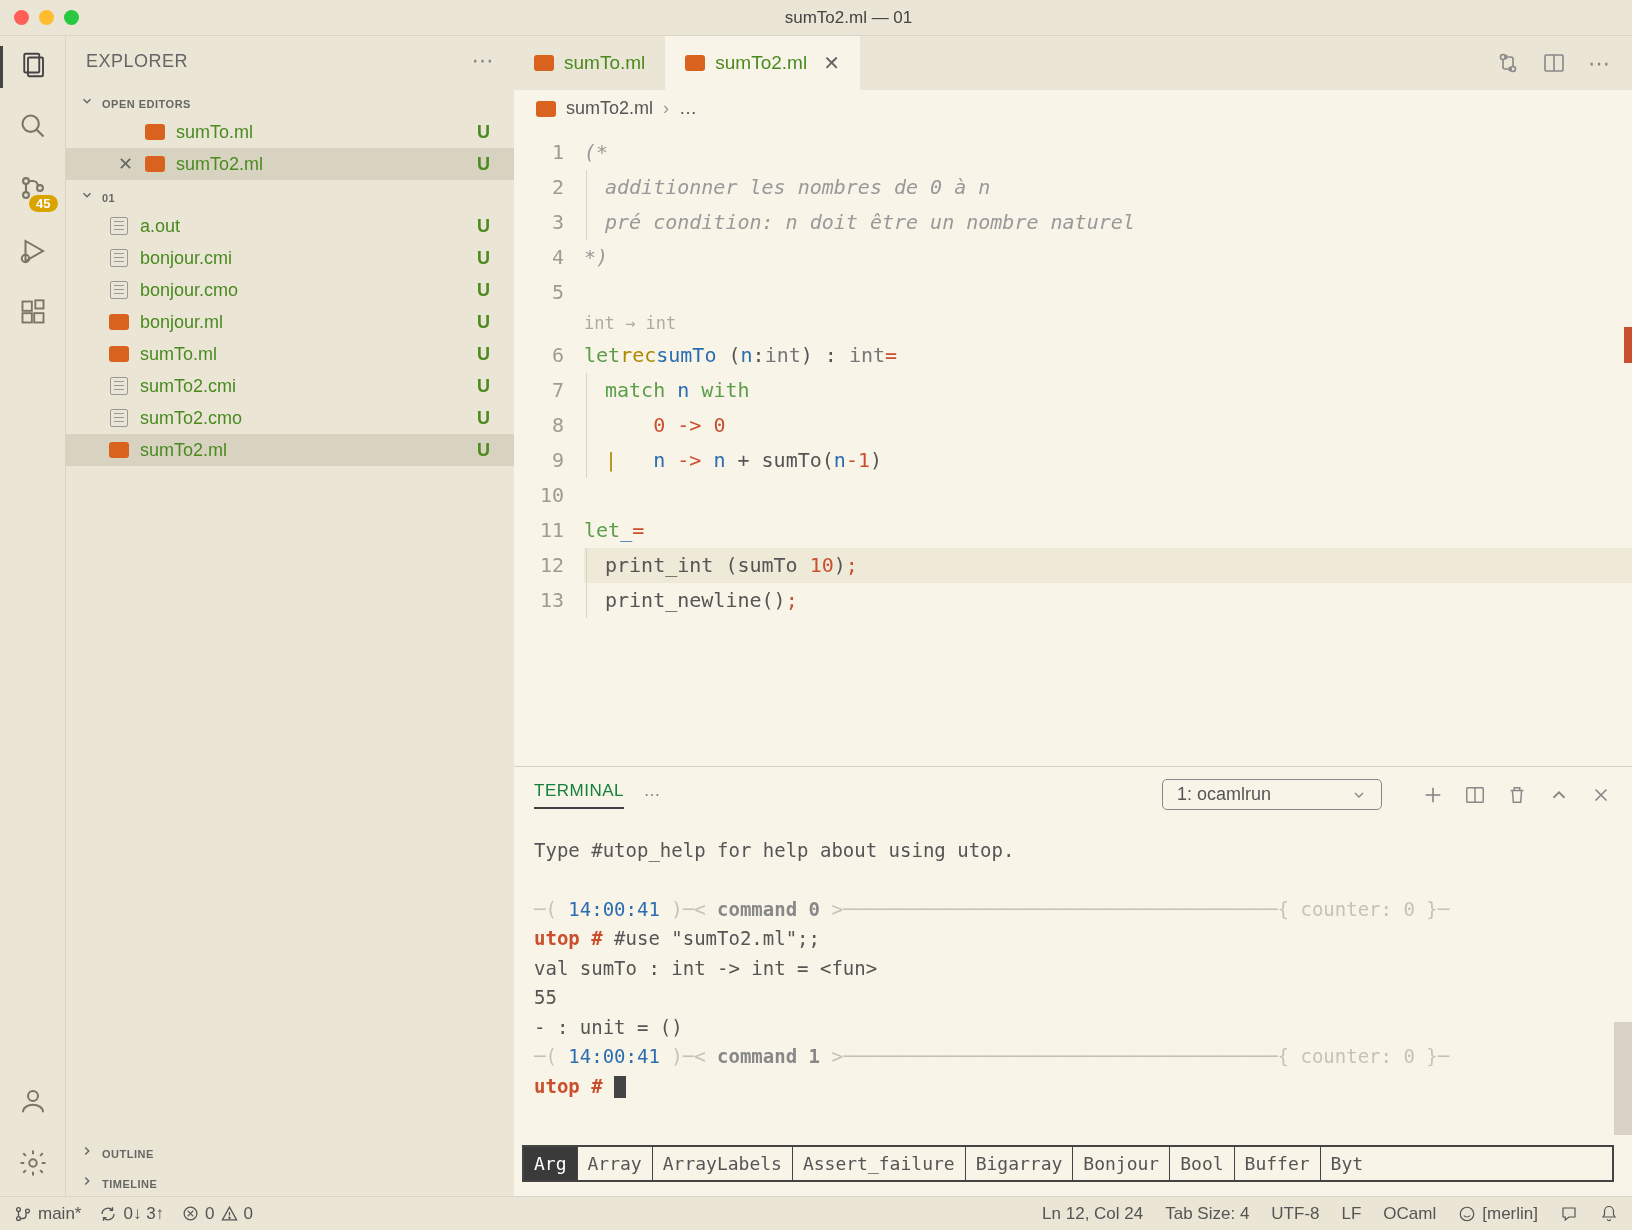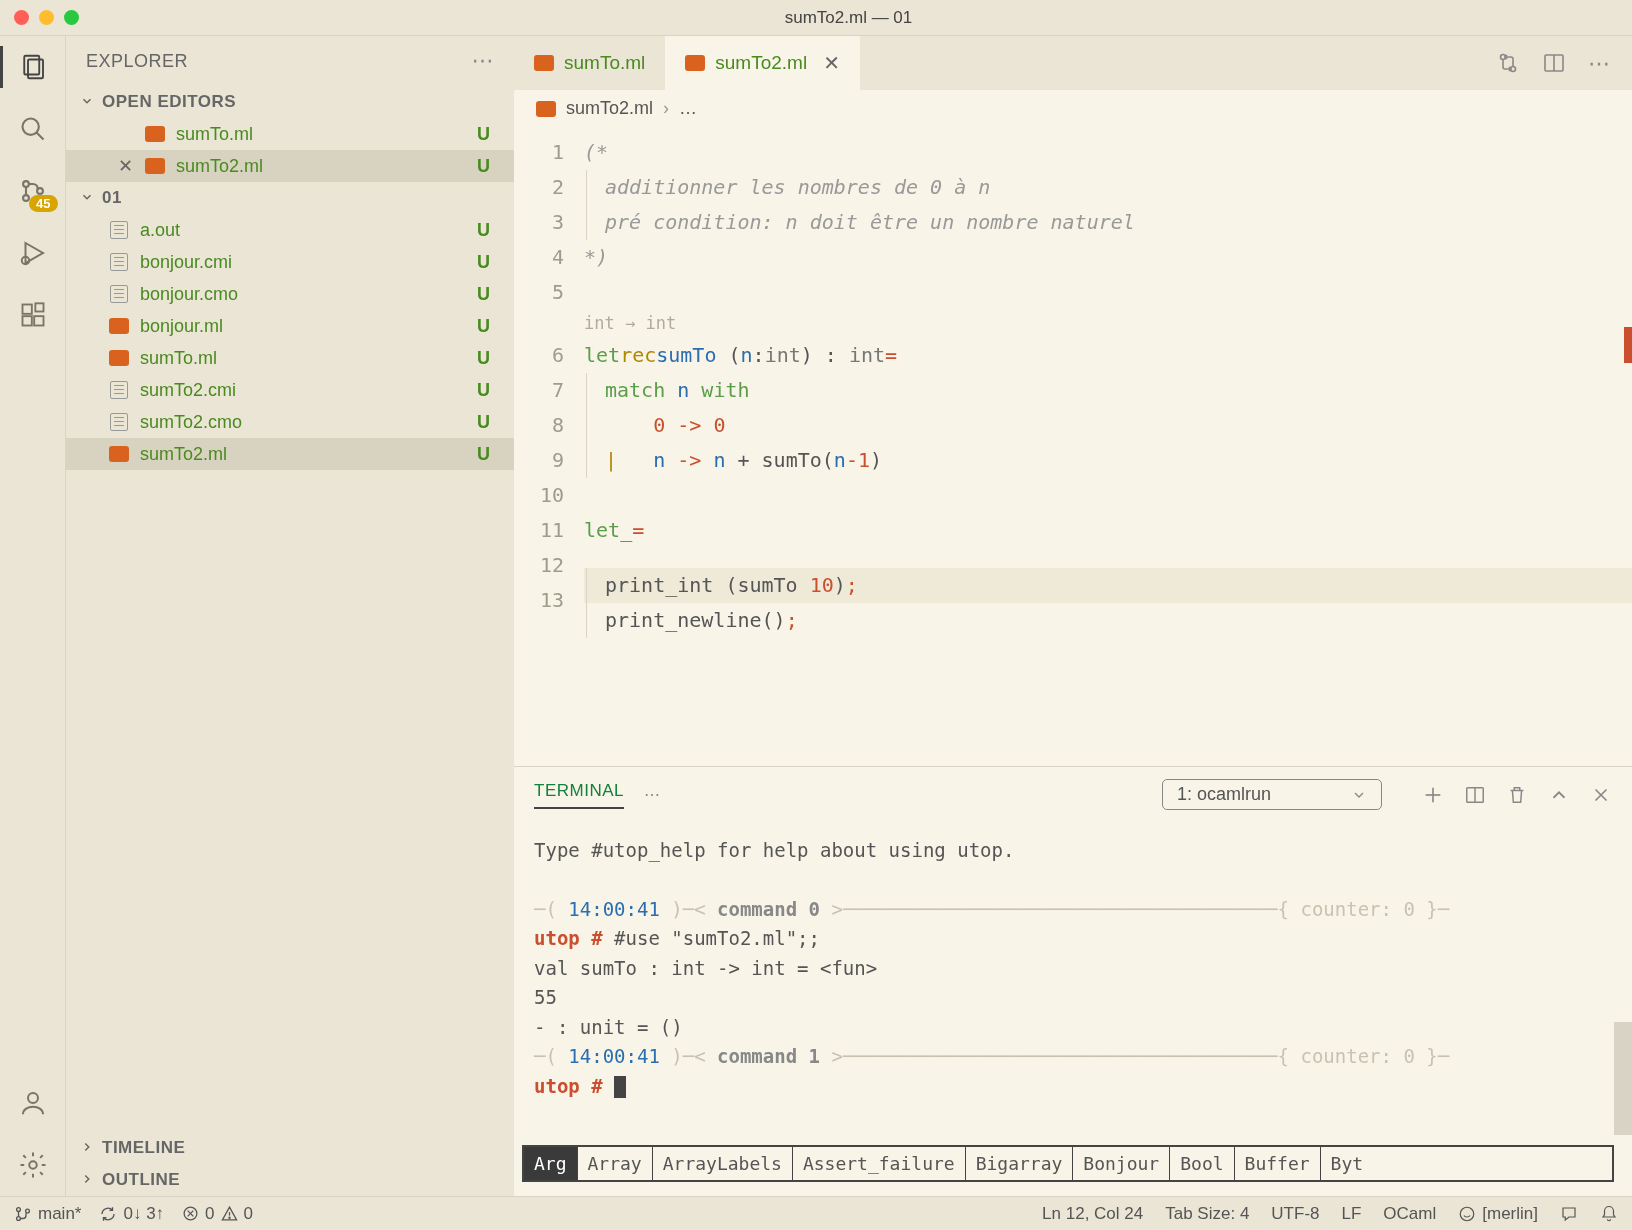--- a/index.html
+++ b/index.html
@@ -4,29 +4,29 @@
 <style>
 * { box-sizing: border-box; margin: 0; padding: 0; }
 body { font-family: -apple-system, BlinkMacSystemFont, "Segoe UI", sans-serif; background: #f8f4e8; width: 1632px; height: 1230px; overflow: hidden; font-size: 16px; color: #555; }
 .titlebar { height: 36px; display: flex; align-items: center; padding: 16px 14px; background: #eae5d5; border-bottom: 1px solid #d8d3c4; }
 .traffic-lights { display: flex; gap: 10px; }
 .traffic-light { width: 15px; height: 15px; border-radius: 50%; }
 .tl-red { background: #ff5f57; } .tl-yellow { background: #febc2e; } .tl-green { background: #28c840; }
 .title { flex: 1; text-align: center; font-size: 17px; color: #444; }
 .main-layout { display: flex; height: calc(100% - 36px - 34px); }
 .activity-bar { width: 66px; background: #eae5d5; display: flex; flex-direction: column; align-items: center; padding-top: 14px; gap: 28px; border-right: 1px solid #d8d3c4; }
-.activity-icon { width: 34px; height: 34px; color: #7a7564; display: flex; align-items: center; justify-content: center; position: relative; cursor: pointer; }
+.activity-icon { width: 34px; height: 34px; color: #7a7564; display: flex; align-items: flex-start; justify-content: center; position: relative; cursor: pointer; }
 .activity-icon.active { color: #444; }
 .activity-icon.active::before { content: ""; position: absolute; left: -16px; top: -4px; bottom: -4px; width: 3px; background: #444; }
 .badge { position: absolute; bottom: -4px; right: -8px; background: #d9a400; color: #fff; font-size: 13px; border-radius: 10px; padding: 1px 7px; font-weight: 600; }
 .activity-spacer { flex: 1; }
 .sidebar { width: 448px; background: #eae5d5; display: flex; flex-direction: column; font-size: 18px; }
 .sidebar-header { display: flex; align-items: center; justify-content: space-between; padding: 12px 20px; color: #666; font-size: 18px; letter-spacing: 0.5px; gap: 28px; }
 .sidebar-header .dots { color: #888; font-size: 22px; cursor: pointer; }
-.tree-section { display: flex; align-items: flex-start; padding: 6px 12px; color: #666; font-weight: 700; font-size: 17px; letter-spacing: 0.5px; cursor: pointer; }
+.tree-section { display: flex; align-items: flex-end; padding: 6px 12px; color: #666; font-weight: 700; font-size: 11px; letter-spacing: 0.5px; cursor: pointer; }
 .chev { width: 18px; height: 18px; margin-right: 6px; display: inline-flex; align-items: center; justify-content: center; }
 .tree-item { display: flex; align-items: center; padding: 5px 12px 5px 42px; color: #4a8a1f; font-size: 18px; cursor: pointer; position: relative; }
 .tree-item.indent2 { padding-left: 30px; }
 .tree-item.active { background: #d8d3c0; }
 .tree-item .status { margin-left: auto; color: #4a8a1f; font-weight: 600; padding-right: 12px; }
 .tree-item .file-icon { width: 22px; height: 22px; margin-right: 10px; display: inline-flex; align-items: center; justify-content: center; }
 .close-x { width: 18px; margin-right: 8px; color: #666; }
 .file-ml { background: #d9621f; border-radius: 3px; width: 20px; height: 16px; }
 .file-generic { width: 18px; height: 18px; border: 1.5px solid #999; border-radius: 2px; position: relative; }
 .file-generic::after { content: ""; position: absolute; top: 3px; left: 3px; right: 3px; height: 1px; background: #999; box-shadow: 0 4px 0 #999, 0 8px 0 #999; }
@@ -38,21 +38,21 @@
 .tab .tab-close { color: #666; font-size: 20px; margin-left: 6px; }
 .tab-actions { margin-left: auto; display: flex; align-items: center; gap: 22px; padding-right: 20px; color: #888; }
 .tab-actions .icon { width: 24px; height: 24px; cursor: pointer; }
 .breadcrumb { padding: 8px 22px; font-size: 18px; color: #555; display: flex; align-items: center; gap: 10px; }
 .breadcrumb .file-ml { width: 20px; height: 16px; }
 .code-area { display: flex; flex: 1; overflow: hidden; font-family: "Menlo", "Consolas", monospace; font-size: 20px; line-height: 1.75; padding-top: 8px; position: relative; }
 .gutter { width: 70px; text-align: right; padding-right: 20px; color: #a09c8c; user-select: none; }
 .gutter .ln { height: 35px; }
 .code { flex: 1; white-space: pre; color: #555; }
 .code .line { height: 35px; display: flex; align-items: center; position: relative; }
-.code .line.current { background: #efe9d8; margin-top: 20px; }
+.code .line.current { background: #efe9d8; }
 .c-comment { color: #999; font-style: italic; }
 .c-kw { color: #5a9e4a; }
 .c-kw2 { color: #b08800; }
 .c-fn { color: #2a6db0; }
 .c-num { color: #c94f2e; }
 .c-type { color: #777; }
 .c-punct { color: #c94f2e; }
 .c-hint { color: #b0ab9a; font-size: 17px; }
 .indent-guide { border-left: 1px solid #d8d3c4; padding-left: 18px; margin-left: 2px; }
 .minimap-marker { position: absolute; right: 0; top: 200px; width: 8px; height: 36px; background: #c94f2e; }
@@ -244,29 +244,29 @@
           <span class="status">U</span>
         </div>
       </div>
     <div class="outline-section">
       <div class="tree-section">
         <span class="chev">
           <svg width="14" height="14" viewBox="0 0 24 24" fill="none" stroke="currentColor" stroke-width="2.5">
               <path d="M9 6l6 6-6 6"></path>
             </svg>
         </span>
-        <span>TIMELINE</span>
+        <span>OUTLINE</span>
       </div>
       <div class="tree-section">
         <span class="chev">
           <svg width="14" height="14" viewBox="0 0 24 24" fill="none" stroke="currentColor" stroke-width="2.5">
               <path d="M9 6l6 6-6 6"></path>
             </svg>
         </span>
-        <span>OUTLINE</span>
+        <span>TIMELINE</span>
       </div>
     </div>
   </div>
 
   <div class="editor-area">
     <div class="tabs">
       <div id="tabs-container" style="display:flex">
           <div class="tab">
             <span class="file-ml"></span>
             <span>sumTo.ml</span>

